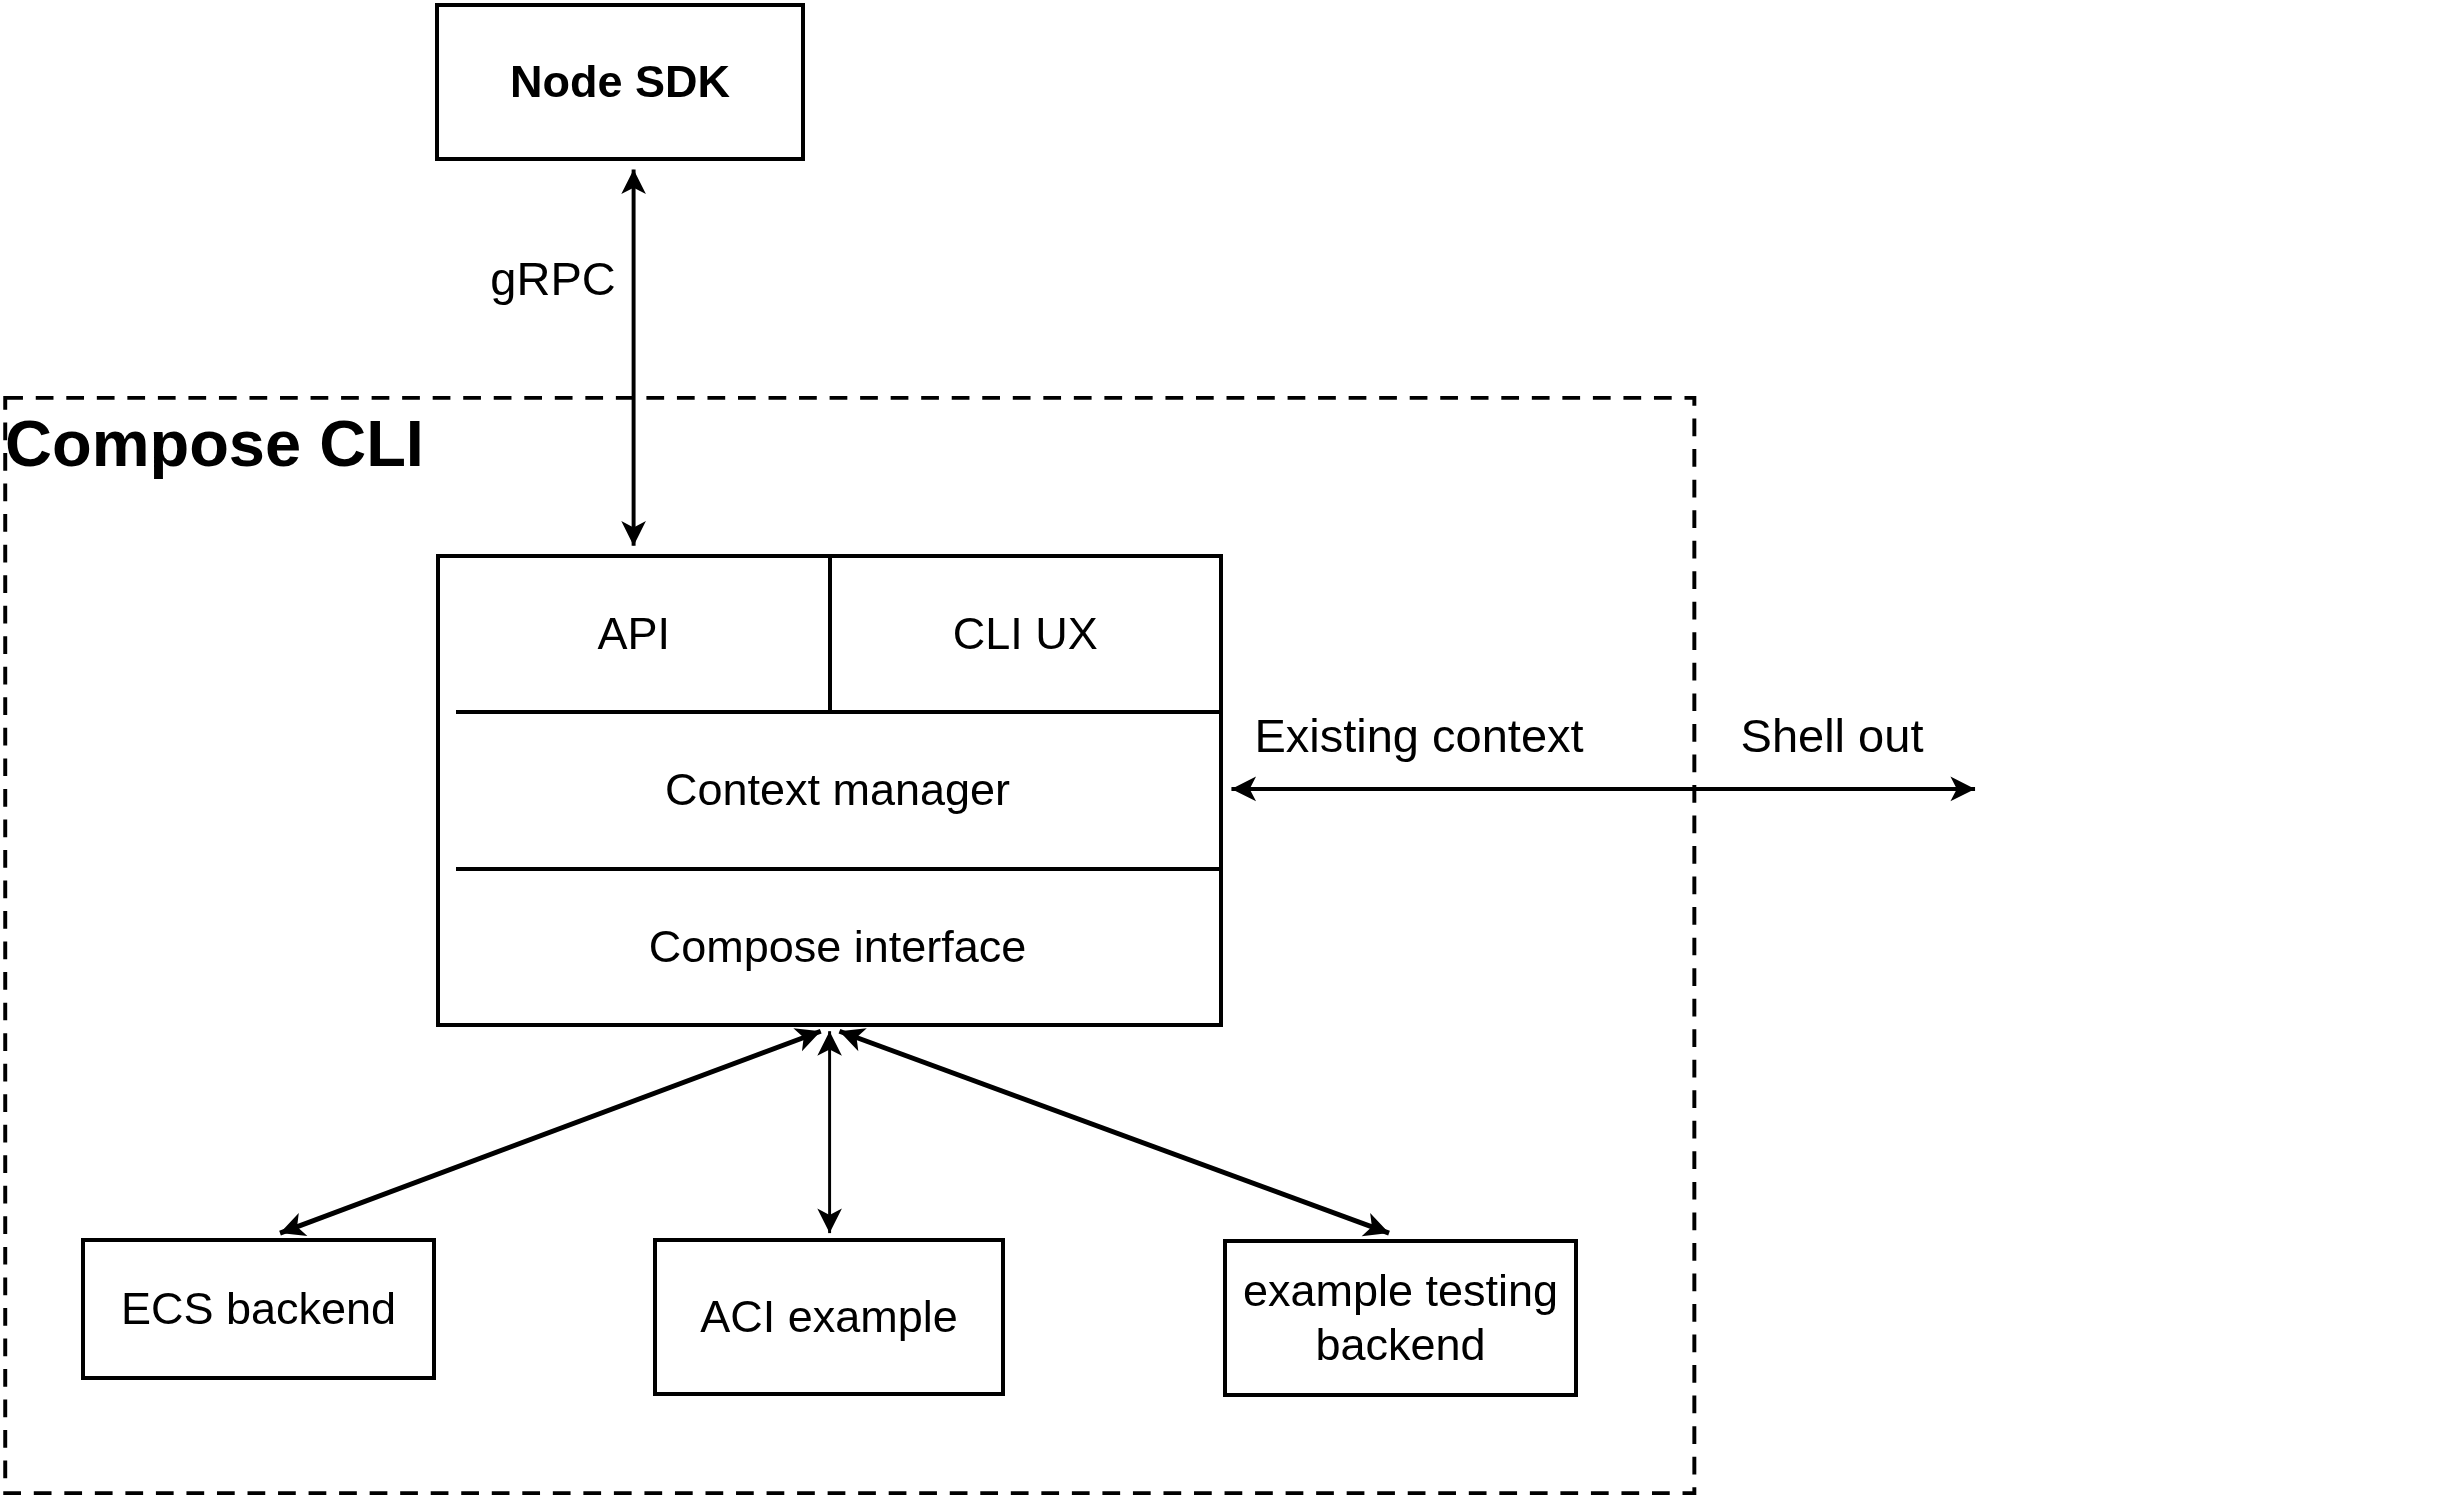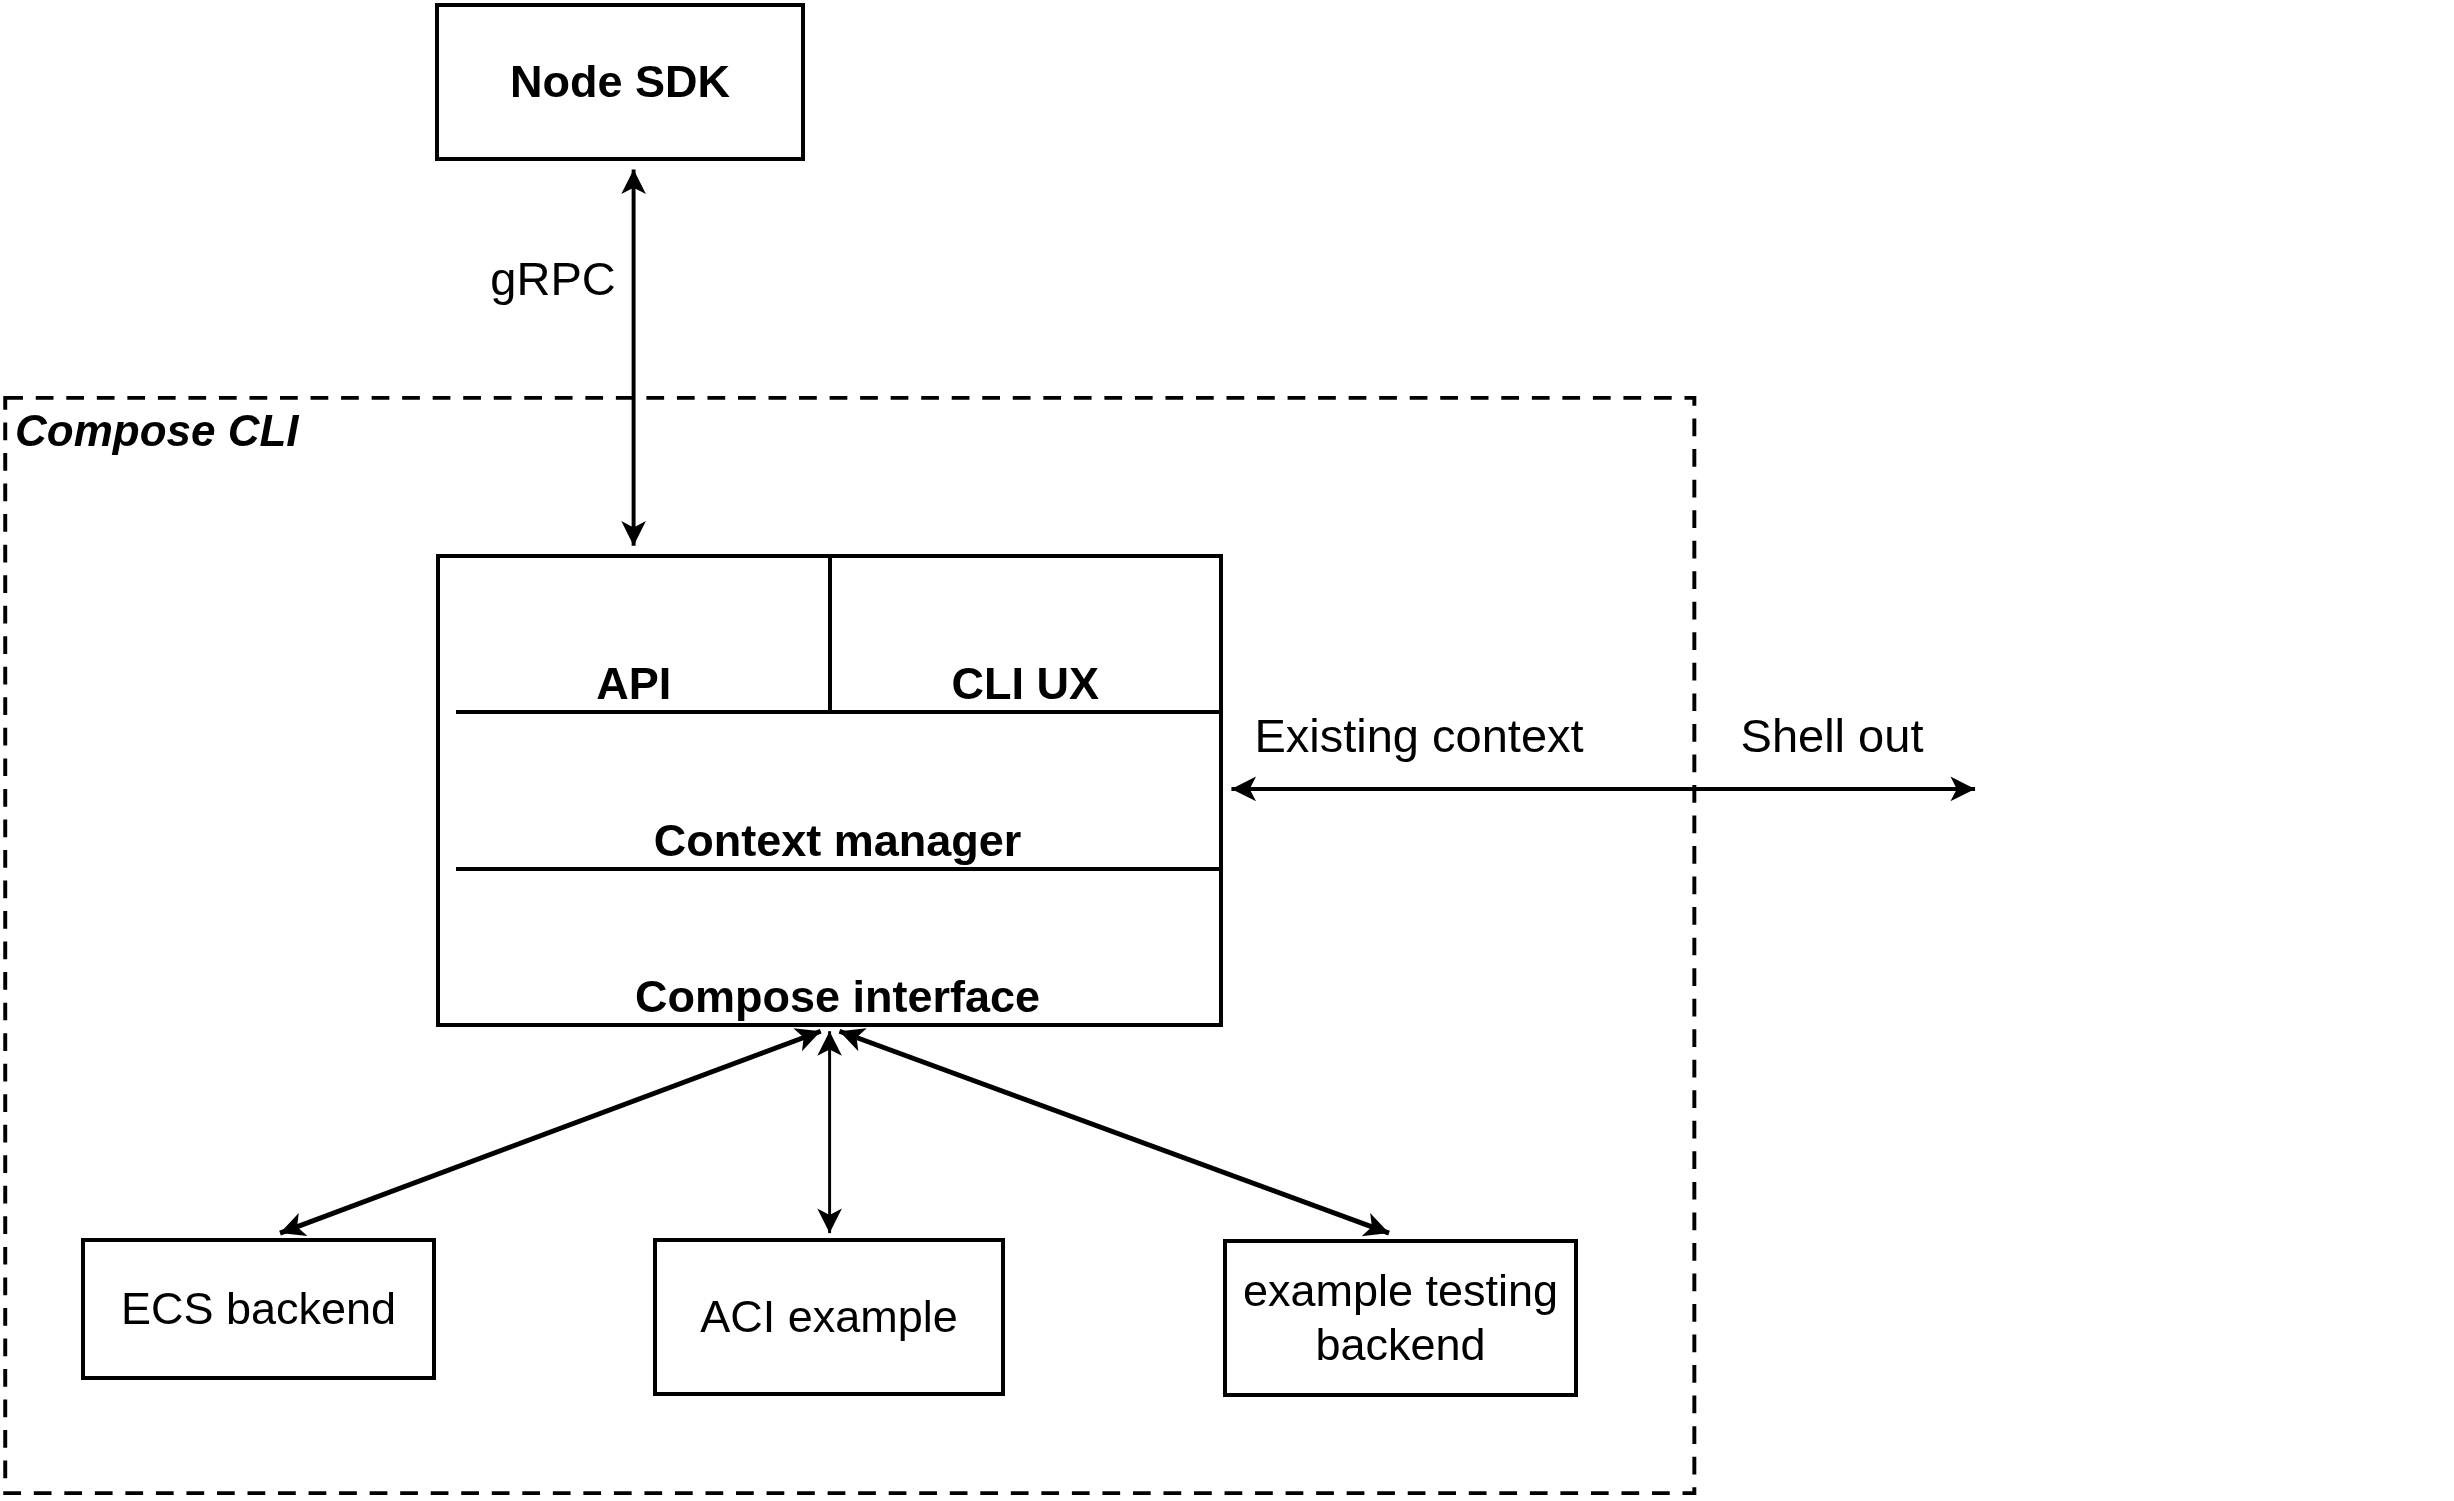--- a/index.html
+++ b/index.html
@@ -57,41 +57,39 @@
   }
   .stack-row {
     flex: 1;
     display: flex;
     align-items: stretch;
   }
   .stack-row + .stack-row { border-top: 4.9px solid #000000; margin-left: 16px; }
   .stack-cell {
     flex: 1;
     display: flex;
-    align-items: flex-end;
+    align-items: center;
     justify-content: center;
     font-size: 45px;
-    font-weight: bold;
   }
   .stack-cell + .stack-cell { border-left: 4.9px solid #000000; }
 
   .float-label {
     position: absolute;
     transform: translate(-50%, -50%);
     font-size: 47px;
     white-space: nowrap;
   }
   .container-title {
     position: absolute;
-    left: 15px;
+    left: 5px;
     top: 406px;
-    font-size: 44px;
+    font-size: 65px;
     font-weight: bold;
     white-space: nowrap;
-    font-style: italic;
   }
   .label-grpc            { left: 553px;  top: 278px; }
   .label-existing-context{ left: 1419px; top: 735px; }
   .label-shell-out       { left: 1832px; top: 735px; }
 </style>
 </head>
 <body>
 
 <div class="stage">
 

